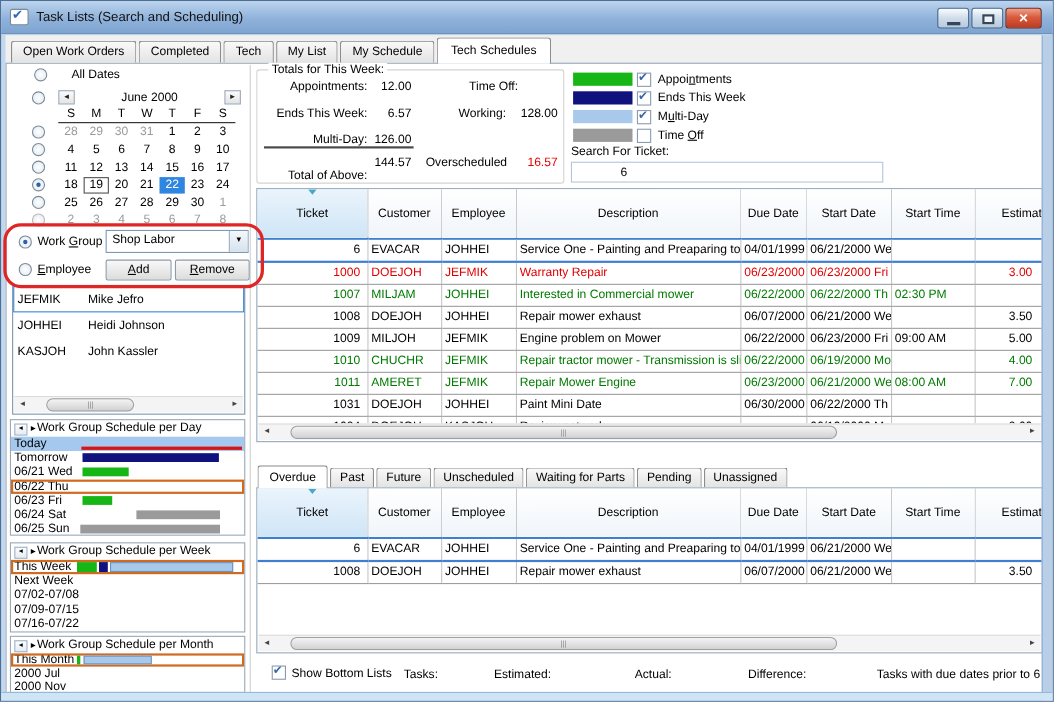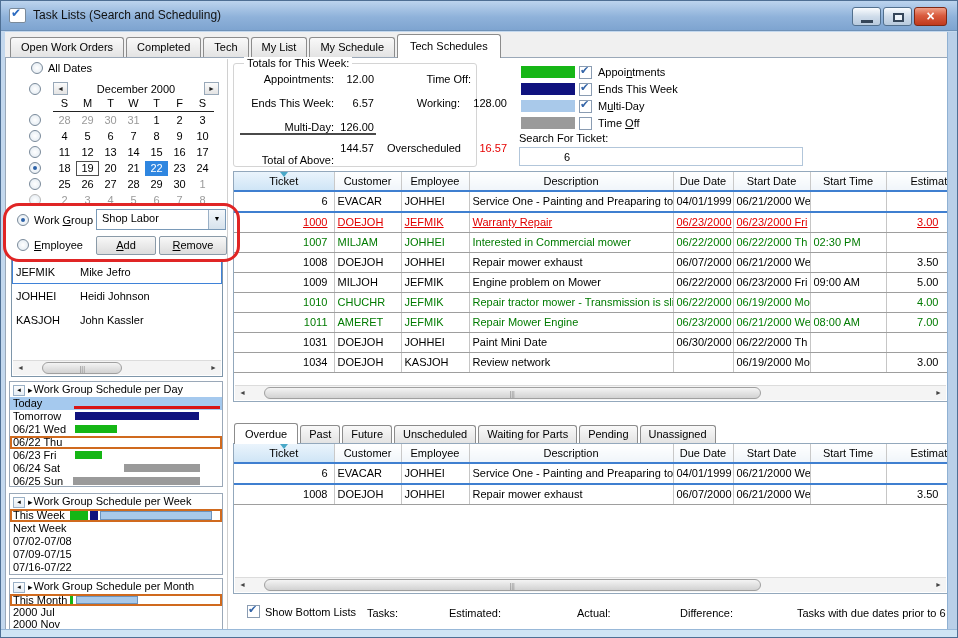--- a/index.html
+++ b/index.html
@@ -41,21 +41,21 @@
     border-radius:3px 3px 0 0; background:linear-gradient(#f9f9f9,#e3e3e3); white-space:nowrap; }
   .btab.active { height:21px; line-height:20px; margin-bottom:-1px; background:#fff; padding:0 10px; z-index:4; }
   
   .radio { display:inline-block; width:12px; height:12px; border:1px solid #7a8a9a; border-radius:50%;
     background:radial-gradient(#ffffff,#dfe8f0); position:relative; flex:0 0 auto; }
   .radio.sel::after { content:""; position:absolute; left:3px; top:3px; width:4px; height:4px; border-radius:50%; background:#2d62a8; }
   .radio.dim { border-color:#b8b8b8; }
   .cb { display:inline-block; width:13px; height:13px; border:1px solid #8a9cb2; background:#fff; position:relative; flex:0 0 auto; }
   .cb.checked::after { content:"✔"; position:absolute; left:0; top:-3px; font-size:11px; color:#3565a8; }
   
-  .alldates { position:absolute; left:30px; top:61px; display:flex; align-items:center; gap:5px; }
+  .alldates { position:absolute; left:30px; top:61px; display:flex; align-items:center; gap:22px; }
   #cal { position:absolute; left:14px; top:80px; width:204px; }
   .crow { display:flex; align-items:center; height:16px; }
   .cnavrow { height:15px; }
   .cradio { margin-left:14px; }
   .cnav { width:15px; height:13px; margin-left:12px; border:1px solid #98a8b8; background:linear-gradient(#fbfbfb,#e4e4e4);
     font-size:7px; line-height:11px; text-align:center; color:#222; }
   .cnav.right { margin-left:0; }
   .ctitle { flex:1; text-align:center; }
   .cdays { display:flex; margin-left:12px; }
   .cdays.hdr { margin-left:38px; border-bottom:1px solid #222; }
@@ -82,46 +82,46 @@
   .phead { height:15px; line-height:15px; white-space:nowrap; overflow:hidden; padding-left:3px; }
   .pbtn { display:inline-block; width:12px; height:11px; border:1px solid #9ab0c6; background:linear-gradient(#fdfdfd,#e4ecf4);
     font-size:6px; line-height:9px; text-align:center; vertical-align:1px; margin-right:3px; }
   .parr { font-size:9px; margin-right:1px; }
   .prow { position:relative; height:13px; line-height:13px; padding-left:3px; white-space:nowrap; overflow:visible; }
   .p12 .prow { height:12px; line-height:12px; }
   .prow.hl { background:#a5c9ee; }
   .prow.selrow { outline:2px solid #d06a1e; outline-offset:-2px; }
   .bar { position:absolute; }
   
-  .group { position:absolute; left:232px; top:62px; width:244px; height:104px; border:1px solid #d4d4d4; border-radius:3px; }
+  .group { position:absolute; left:232px; top:62px; width:280px; height:104px; border:1px solid #d4d4d4; border-radius:3px; }
   .gtitle { position:absolute; left:10px; top:-7px; background:#fff; padding:0 3px; }
   .glab { position:absolute; text-align:right; }
   .gval { position:absolute; text-align:right; }
   .gsep { position:absolute; left:6px; top:69px; width:136px; height:2px; background:#4a4a4a; }
   .red { color:#e50000; }
   
   .lrow { position:absolute; left:520px; height:14px; display:flex; align-items:center; }
   .lswatch { width:54px; height:12px; margin-right:4px; }
   .lrow .cb { margin-right:6px; }
   .searchlab { position:absolute; left:518px; top:131px; }
   .searchbox { position:absolute; left:518px; top:146px; width:284px; height:19px; border:1px solid #b2c6da;
     font-family:"Liberation Sans", sans-serif; font-size:11px; padding:0 0 0 44px; }
   
   .listctl { position:absolute; background:#fff; border:1px solid #93a8bc; overflow:hidden; }
   .tclip { position:absolute; left:0; top:0; right:0; bottom:16px; overflow:hidden; }
   table.grid { border-collapse:collapse; table-layout:fixed; width:750px; }
   .grid th { height:19px; font-weight:normal; text-align:center; border-right:1px solid #c9c9c9;
-    background:linear-gradient(#ffffff,#f0f5fa); overflow:hidden; white-space:nowrap; position:relative; padding:3px 2px; }
+    background:linear-gradient(#ffffff,#f0f5fa); overflow:hidden; white-space:nowrap; position:relative; padding:16px 2px; }
   .grid th.sorted { background:linear-gradient(#eaf4fc,#cfe5f6); }
   .grid th .arr { position:absolute; top:0; left:50%; margin-left:-4px; width:0; height:0;
     border-left:4px solid transparent; border-right:4px solid transparent; border-top:5px solid #49a8c8; }
   .grid td { height:19px; line-height:19px; padding:0 3px; border-right:1px solid #c6c6c6; border-bottom:1px solid #9e9e9e;
     overflow:hidden; white-space:nowrap; }
   .grid tr.sel td { border-top:2px solid #3f7fd0; border-bottom:2px solid #3f7fd0; }
-  .grid tr.c-red td { color:#e00000;text-decoration:underline; }
+  .grid tr.c-red td { color:#e00000; }
   .grid tr.c-green td { color:#007a00; }
   .grid td.num { text-align:right; padding-right:6px; }
   .grid td.est { text-align:right; padding-right:45px; }
   
   .hscroll { position:absolute; left:1px; right:1px; bottom:1px; height:15px; background:#f4f4f4;
     border-top:1px solid #dcdcdc; display:flex; }
   .sarrow { width:15px; font-size:7px; line-height:14px; text-align:center; color:#444; }
   .strack { flex:1; position:relative; }
   .sthumb { position:absolute; top:1px; bottom:1px; border:1px solid #a0a0a0; border-radius:6px;
     background:linear-gradient(#f4f4f4,#d2d2d2); }
@@ -166,21 +166,21 @@
 
   <div class="alldates">
     <span class="radio"></span>
     <span>All Dates</span>
   </div>
 
   <div id="cal">
     <div class="crow cnavrow">
       <span class="radio cradio"></span>
       <span class="cnav">◄</span>
-      <span class="ctitle">December 2000</span>
+      <span class="ctitle">June 2000</span>
       <span class="cnav right">►</span>
     </div>
     <div class="crow">
       <span class="cdays hdr" id="calwd">
           <span class="d">S</span>
           <span class="d">M</span>
           <span class="d">T</span>
           <span class="d">W</span>
           <span class="d">T</span>
           <span class="d">F</span>

